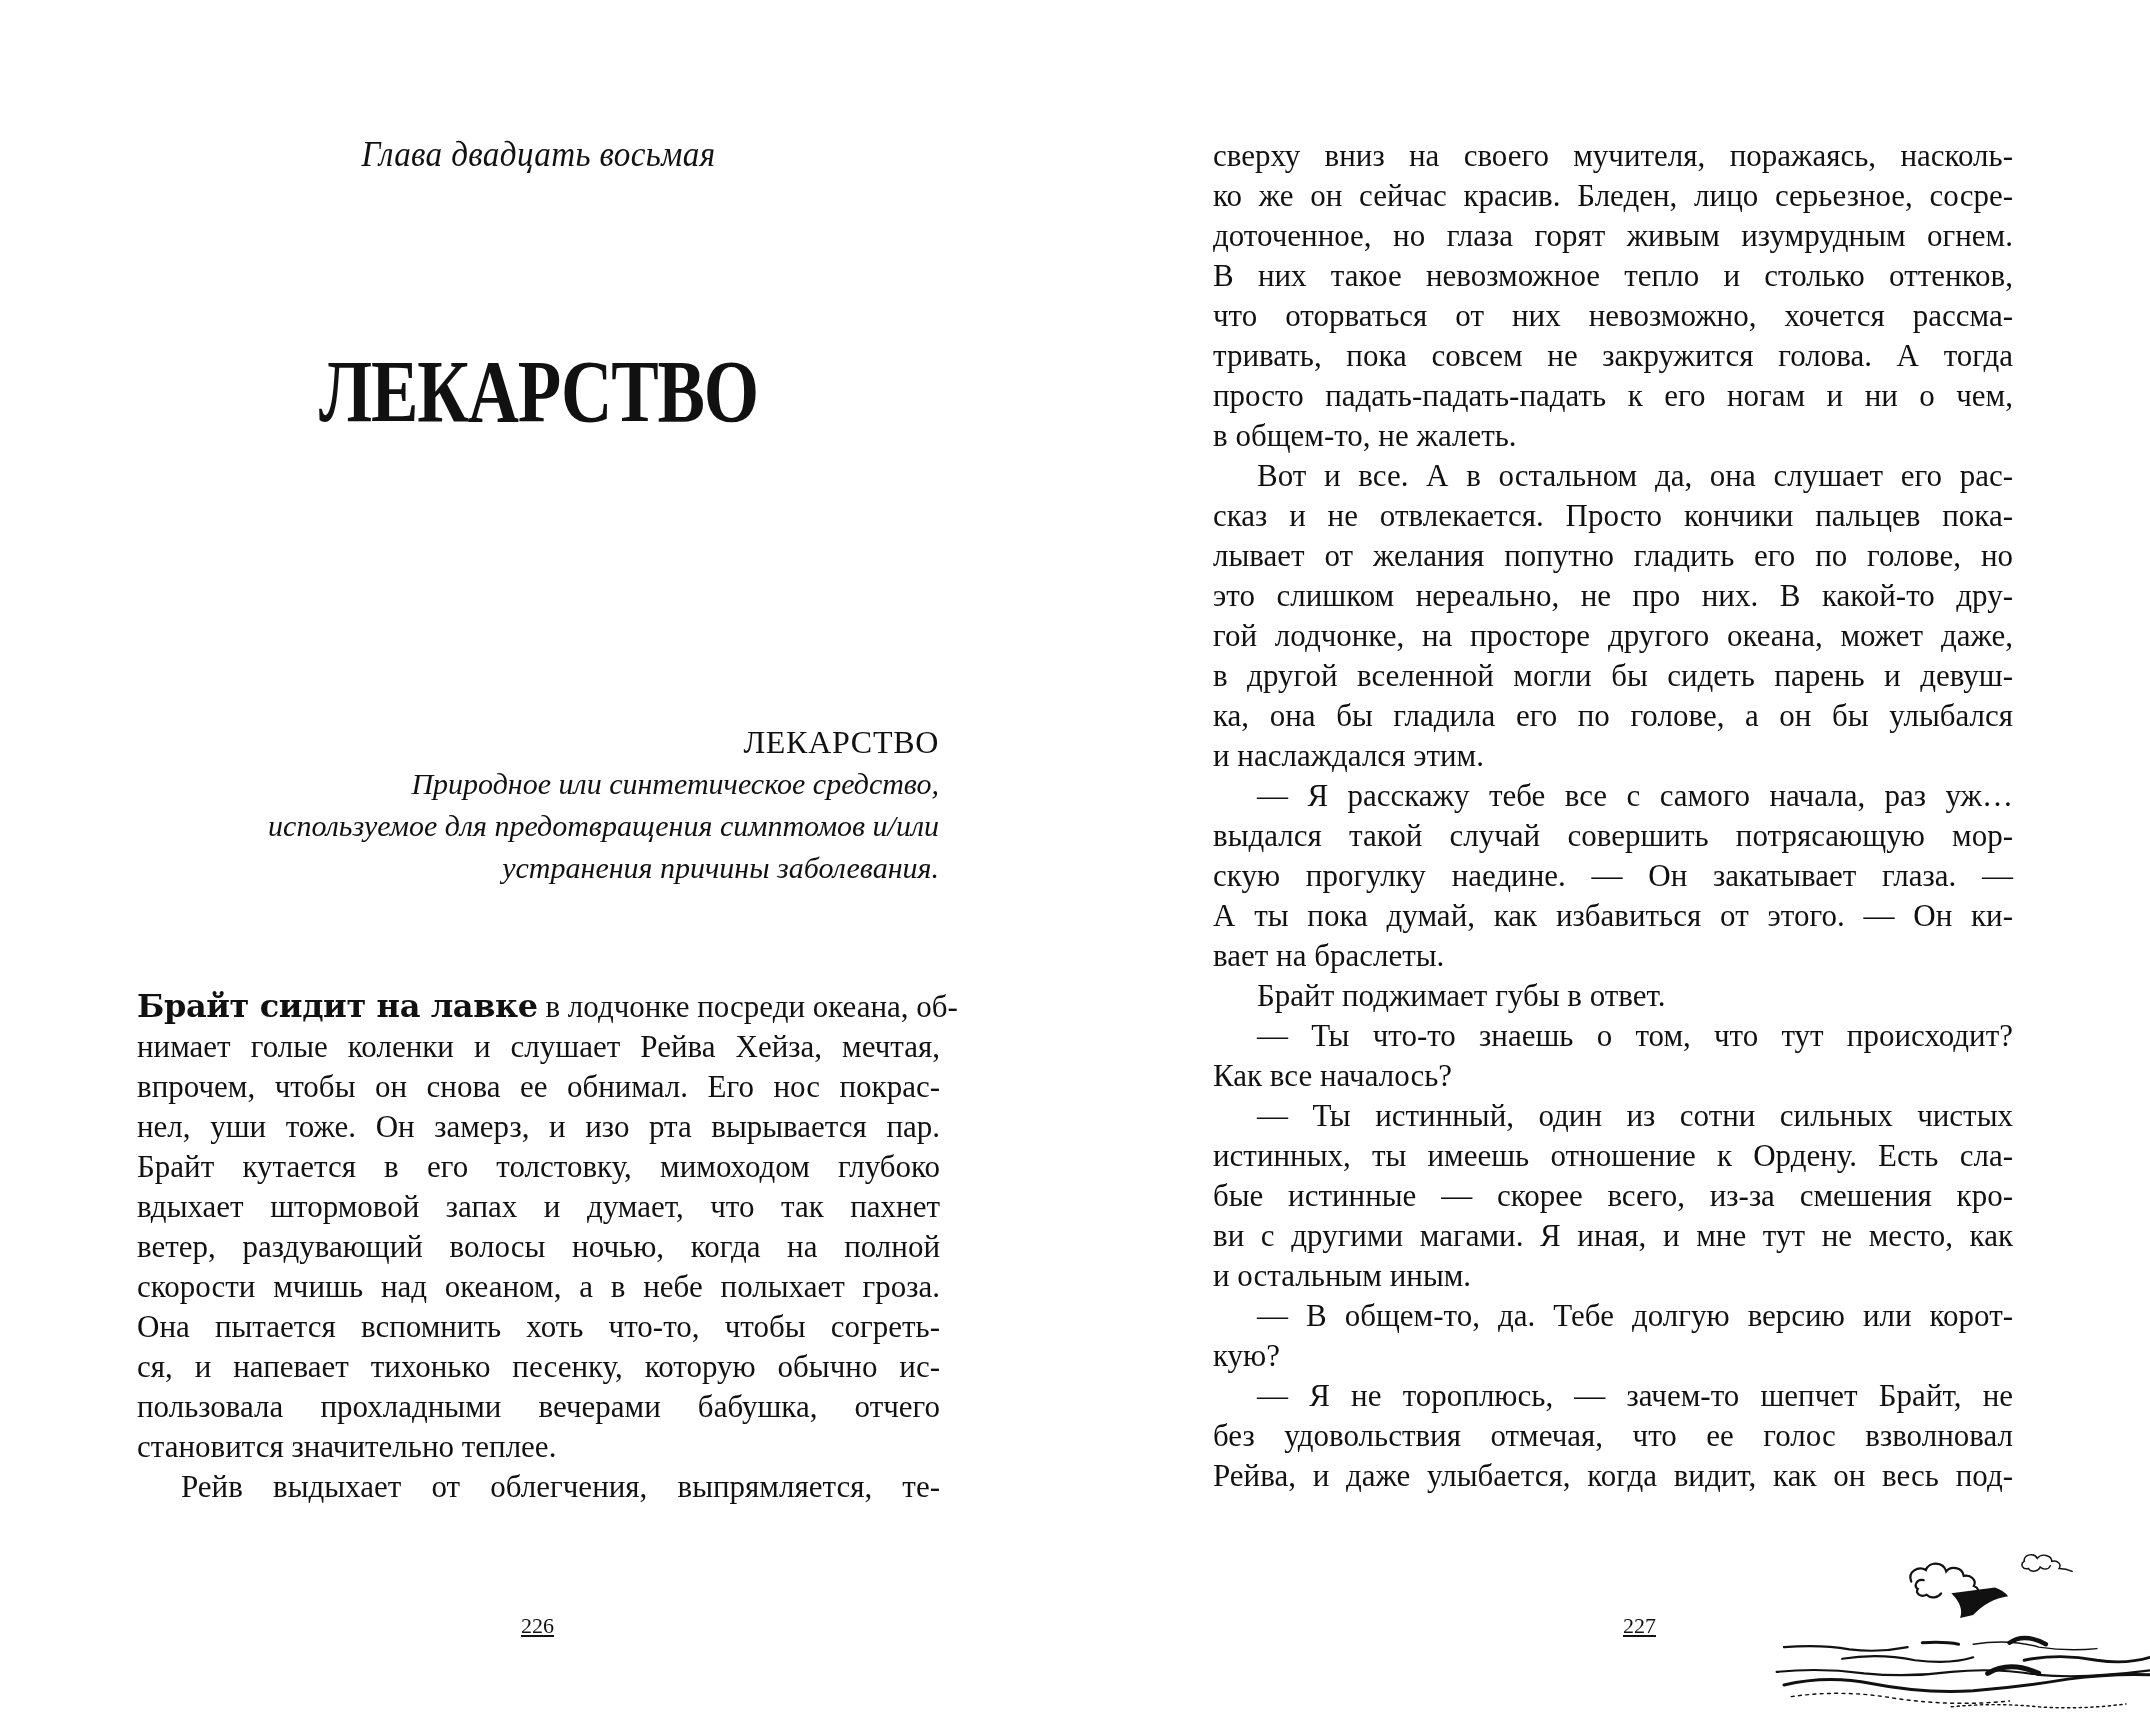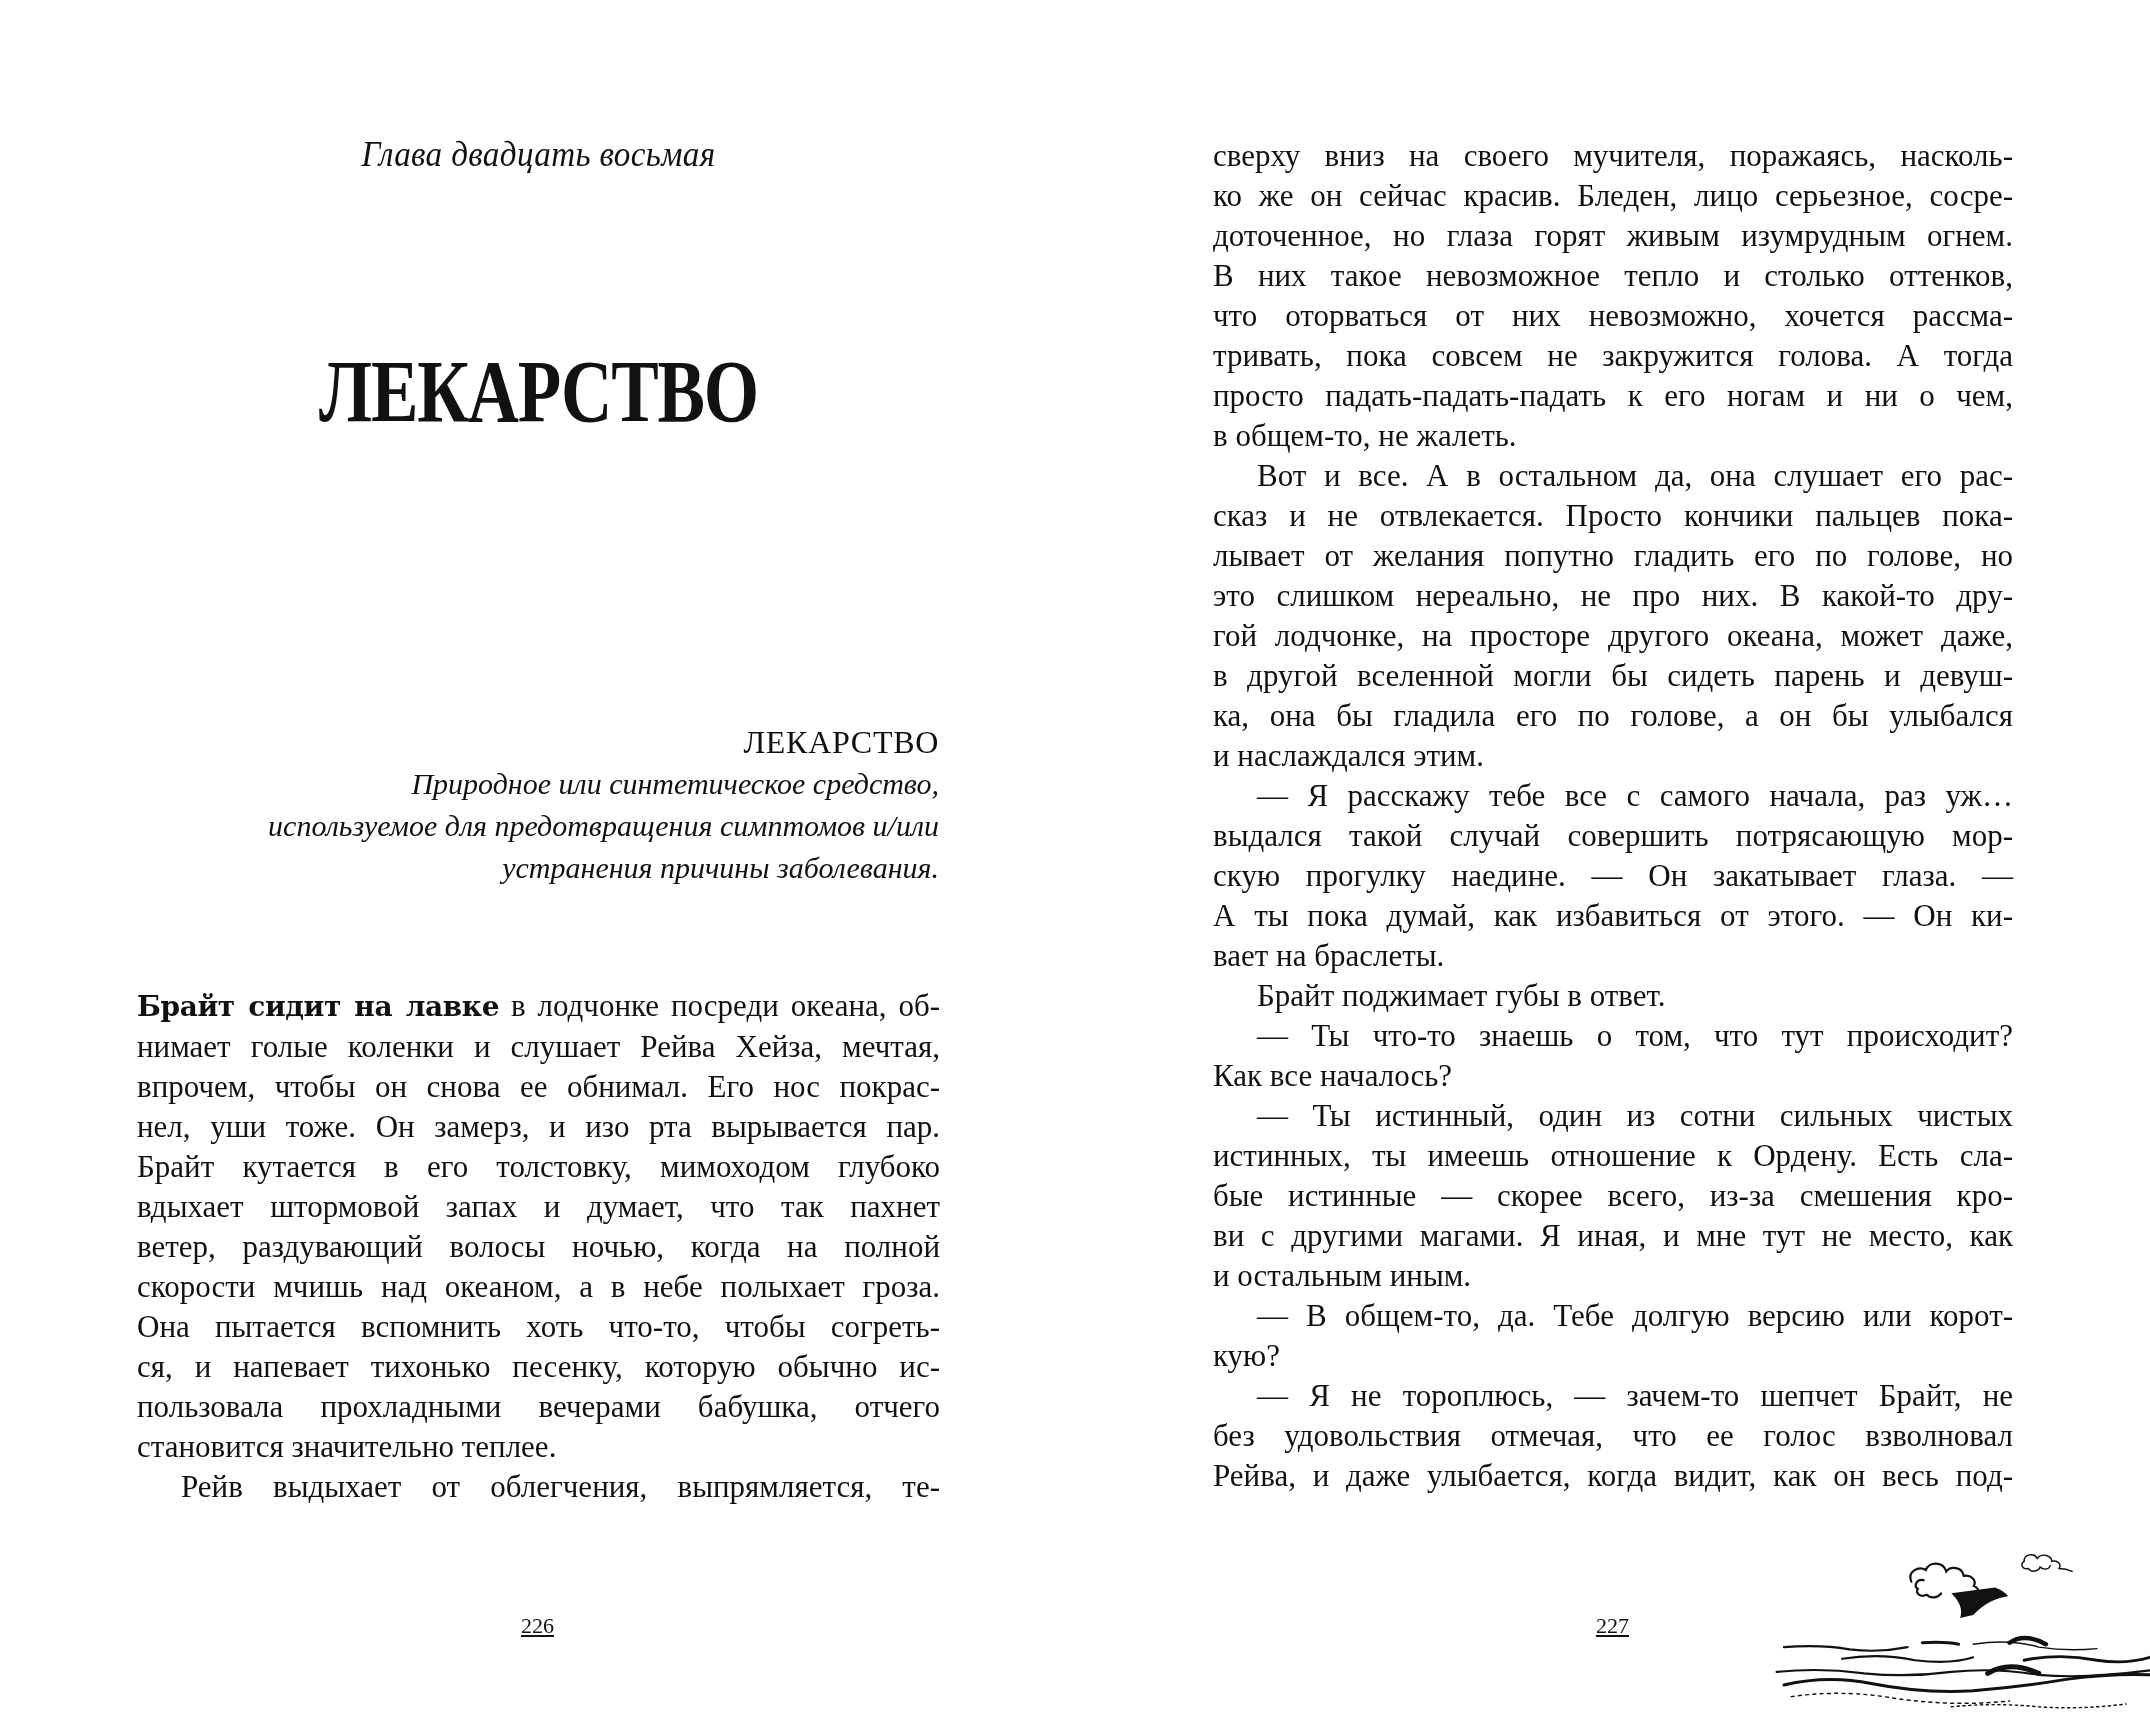--- a/index.html
+++ b/index.html
@@ -30,27 +30,27 @@
 
   .body-text {
     position: absolute; font-size: 31px; line-height: 40px;
     text-align: justify; text-align-last: auto;
   }
   .body-left { left: 137px; width: 803px; top: 986px; }
   .body-right { left: 138px; width: 800px; top: 136px; }
   .body-text .line { display: block; text-align: justify; text-align-last: justify; white-space: nowrap; overflow: visible; }
   .body-text .line.last { text-align-last: left; }
   .body-text .line.indent { padding-left: 44px; }
-  .lead { font-weight: 700; font-family: "DejaVu Serif", serif; font-size: 28px; letter-spacing: -0.4px; margin-top: 24px; }
+  .lead { font-weight: 700; font-family: "DejaVu Serif", serif; font-size: 32px; letter-spacing: -0.4px; margin-top: 24px; }
 
   .page-number {
     position: absolute; top: 1613px; font-size: 22px; width: 87px; text-align: center; text-decoration: underline;
   }
   .pn-left { left: 494px; }
-  .pn-right { left: 494px; }
+  .pn-right { left: 494px; text-align: right; }
 
   .ocean-art { position: absolute; left: 1733px; top: 1551px; width: 417px; height: 169px; }
 </style>
 </head>
 <body>
 
 <div class="page page-left">
   <div class="chapter-label">Глава двадцать восьмая</div>
   <div class="chapter-title">ЛЕКАРСТВО</div>
 

